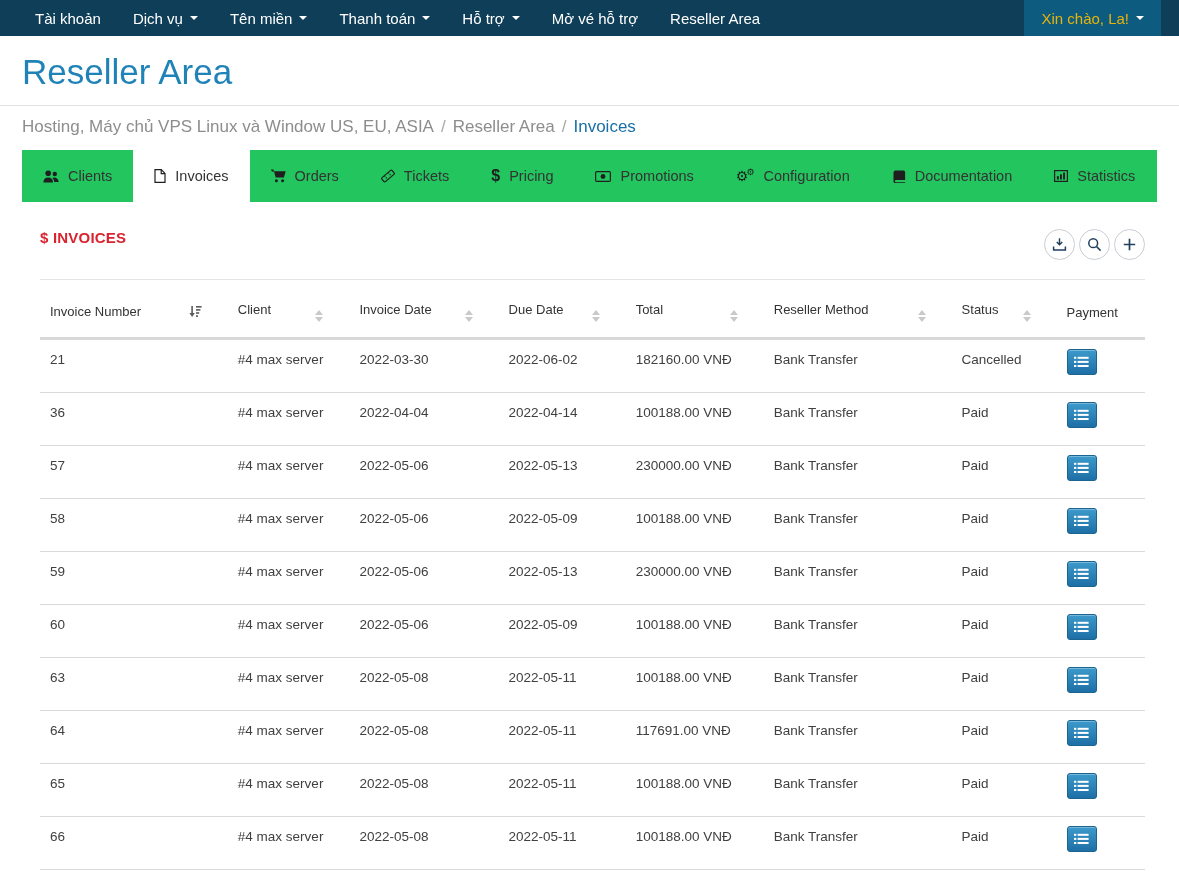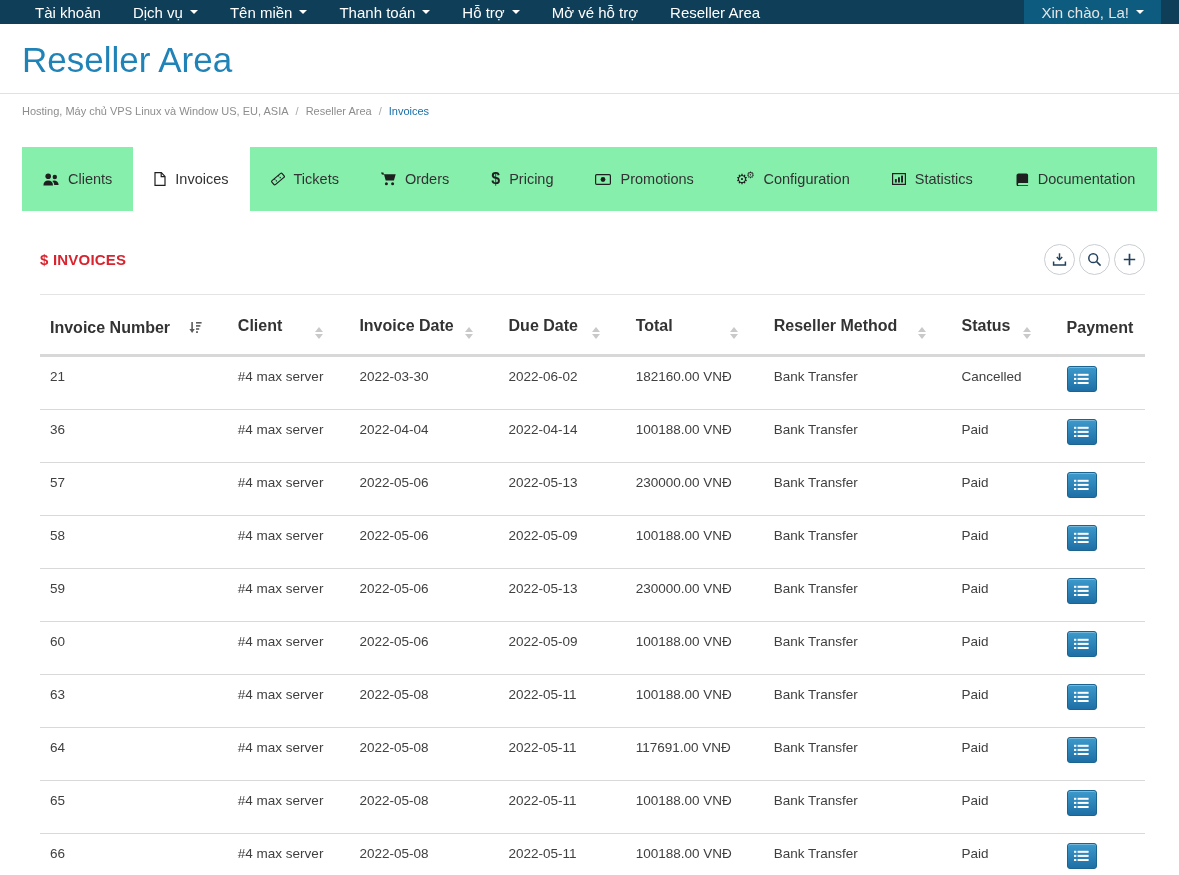--- a/index.html
+++ b/index.html
@@ -1,49 +1,49 @@
 <!DOCTYPE html>
 <html><head>
 <meta charset="utf-8">
 <style>
   *{margin:0;padding:0;box-sizing:border-box}
   html,body{width:1179px;height:875px}
   body{font-family:"Liberation Sans","DejaVu Sans",sans-serif;background:#fff;color:#333;overflow:hidden}
   button{font-family:inherit}
   
-  .navbar{display:flex;align-items:stretch;height:24px;background:#0f3e58}
+  .navbar{display:flex;align-items:stretch;height:36px;background:#0f3e58}
   .nav-items{display:flex;padding-left:19px}
   .nav-item{display:flex;align-items:center;padding:0 16px;color:#fff;font-size:15px;cursor:pointer;white-space:nowrap}
   .caret{width:0;height:0;border-left:4px solid transparent;border-right:4px solid transparent;border-top:4px solid #fff;margin-left:7px;display:inline-block}
-  .nav-user{margin-left:auto;margin-right:18px;display:flex;align-items:center;padding:0 17px;background:#0d5c80;color:#e5e5e5;font-size:15px;cursor:pointer;white-space:nowrap}
+  .nav-user{margin-left:auto;margin-right:18px;display:flex;align-items:center;padding:0 17px;background:#0d5c80;color:#eab308;font-size:15px;cursor:pointer;white-space:nowrap}
   
   .page-title{font-size:35px;font-weight:400;color:#2083b8;padding:15px 0 12px 22px;line-height:1.2}
   .title-rule{border-top:1px solid #dfe2e5}
-  .breadcrumb{padding:11px 22px;font-size:11px;color:#8d8d8d}
+  .breadcrumb{padding:11px 22px;font-size:17px;color:#8d8d8d}
   .crumb{cursor:pointer}
   .crumb.current{color:#1a6fa8;cursor:default}
   .crumb-sep{padding:0 7px;color:#aaa}
   
-  .tabbar{margin:19px 22px 0;background:#86efac;display:flex;height:64px}
+  .tabbar{margin:2px 22px 0;background:#22c55e;display:flex;height:52px}
   .tab{display:flex;align-items:center;gap:9px;padding:0 21px;font-size:14.5px;color:#333;cursor:pointer;white-space:nowrap}
   .tab.active{background:#fff}
   .tab-icon{display:inline-flex;align-items:center;color:#1f1f1f}
   .dollar-txt{font-weight:700;font-size:16px}
   .gear-txt{font-size:14px;line-height:1}
   .gear-txt.sm{font-size:9px;margin-left:-2px;position:relative;top:-4px}
   
-  .toolbar{margin:6px 34px 0 40px;display:flex;justify-content:space-between;align-items:center;padding:27px 0 19px}
+  .toolbar{margin:0 34px 0 40px;display:flex;justify-content:space-between;align-items:flex-start;padding:27px 0 19px}
   .section-heading{color:#d9232e;font-weight:700;font-size:15px;letter-spacing:.2px}
   .tool-buttons{display:flex;gap:4px}
   .circle-btn{width:31px;height:31px;border-radius:50%;border:1px solid #c9ced3;background:#fff;display:flex;align-items:center;justify-content:center;color:#21405e;cursor:pointer}
   .ic{display:inline-flex;align-items:center;justify-content:center}
   .content-rule{border-top:1px solid #e4e4e4;margin:0 34px 0 40px}
   
   table.invoice-table{width:1105px;margin-left:40px;border-collapse:collapse;table-layout:fixed}
-  th{text-align:left;font-size:16px;font-weight:700;color:#333;padding:22px 0 15px 10px;border-bottom:3px solid #d8d8d8;white-space:nowrap}
+  th{text-align:left;font-size:13px;font-weight:400;color:#333;padding:22px 0 15px 10px;border-bottom:3px solid #d8d8d8;white-space:nowrap}
   .sort{float:right;margin-right:26px;margin-top:1px}
   .tri-wrap{display:inline-flex;flex-direction:column;gap:2px}
   .tri{width:0;height:0;border-left:4.5px solid transparent;border-right:4.5px solid transparent;display:block}
   .tri.up{border-bottom:5px solid #c9c9c9}
   .tri.down{border-top:5px solid #c9c9c9}
   td{font-size:13.5px;color:#404040;padding:12px 0 17px 10px;border-bottom:1px solid #d9d9d9;vertical-align:top;white-space:nowrap}
   td.actions-cell{padding-top:9px}
   .action-btn{width:30px;height:26px;border-radius:3px;border:1px solid #1b648f;background:linear-gradient(#3d9acb,#1d6fa6);display:flex;align-items:center;justify-content:center;cursor:pointer;box-shadow:inset 0 1px 0 rgba(255,255,255,.3)}
 </style>
 </head>
@@ -106,81 +106,81 @@
         <span class="tab-icon ic">
           <svg width="12" height="14" viewBox="0 0 12 14" fill="none" stroke="currentColor" stroke-width="1.2">
             <path d="M1 .7h6.3L11 4.4v8.9H1z"></path>
             <path d="M7.2 .7v3.9H11"></path>
           </svg>
         </span>
         <span class="tab-label">Invoices</span>
       </div>
       <div class="tab">
         <span class="tab-icon ic">
+          <svg width="15" height="14" viewBox="0 0 15 14" fill="currentColor">
+            <path d="M0 .6h2.4l.5 1.7h11.8l-1.8 6.1H4.7L3.1 2.8.9 2.6z"></path>
+            <circle cx="5.4" cy="11.8" r="1.5"></circle>
+            <circle cx="11.6" cy="11.8" r="1.5"></circle>
+          </svg>
+        </span>
+        <span class="tab-label">Orders</span>
+      </div>
+      <div class="tab">
+        <span class="tab-icon ic">
           <svg width="14" height="14" viewBox="0 0 14 14" fill="none" stroke="currentColor" stroke-width="1.2">
             <g transform="rotate(-40 7 7)">
               <rect x="0.3" y="4.4" width="13.4" height="5.2" rx="1.1"></rect>
               <path d="M4.5 4.4v5.2M9.5 4.4v5.2" stroke-dasharray="1.2 1.2"></path>
             </g>
           </svg>
         </span>
         <span class="tab-label">Tickets</span>
       </div>
       <div class="tab">
         <span class="tab-icon ic">
-          <svg width="15" height="14" viewBox="0 0 15 14" fill="currentColor">
-            <path d="M0 .6h2.4l.5 1.7h11.8l-1.8 6.1H4.7L3.1 2.8.9 2.6z"></path>
-            <circle cx="5.4" cy="11.8" r="1.5"></circle>
-            <circle cx="11.6" cy="11.8" r="1.5"></circle>
-          </svg>
-        </span>
-        <span class="tab-label">Orders</span>
-      </div>
-      <div class="tab">
-        <span class="tab-icon ic">
           <span class="dollar-txt">$</span>
         </span>
         <span class="tab-label">Pricing</span>
       </div>
       <div class="tab">
         <span class="tab-icon ic">
           <svg width="16" height="11" viewBox="0 0 16 11">
             <rect x=".6" y=".6" width="14.8" height="9.8" rx="1.2" fill="none" stroke="currentColor" stroke-width="1.2"></rect>
             <circle cx="8" cy="5.5" r="2.4" fill="currentColor"></circle>
           </svg>
         </span>
         <span class="tab-label">Promotions</span>
       </div>
       <div class="tab">
         <span class="tab-icon ic">
           <span class="gear-txt">⚙</span>
           <span class="gear-txt sm">⚙</span>
         </span>
         <span class="tab-label">Configuration</span>
+      </div>
+      <div class="tab">
+        <span class="tab-icon ic">
+          <svg width="14" height="13" viewBox="0 0 14 13" fill="currentColor">
+            <path d="M3.4.4h8c1 0 1.7.8 1.7 1.7v8H4a1.1 1.1 0 0 0 0 2.2h9.1v1.2H3.9A2.4 2.4 0 0 1 1.5 11V2.8C1.5 1.4 2.3.4 3.4.4z"></path>
+          </svg>
+        </span>
+        <span class="tab-label">Documentation</span>
       </div>
       <div class="tab">
         <span class="tab-icon ic">
           <svg width="14" height="12" viewBox="0 0 14 12">
             <rect x=".6" y=".6" width="12.8" height="10.8" fill="none" stroke="currentColor" stroke-width="1.2"></rect>
             <g fill="currentColor">
               <rect x="2.9" y="6.1" width="1.9" height="3.4"></rect>
               <rect x="6" y="4.3" width="1.9" height="5.2"></rect>
               <rect x="9.1" y="2.6" width="1.9" height="6.9"></rect>
             </g>
           </svg>
         </span>
         <span class="tab-label">Statistics</span>
-      </div>
-      <div class="tab">
-        <span class="tab-icon ic">
-          <svg width="14" height="13" viewBox="0 0 14 13" fill="currentColor">
-            <path d="M3.4.4h8c1 0 1.7.8 1.7 1.7v8H4a1.1 1.1 0 0 0 0 2.2h9.1v1.2H3.9A2.4 2.4 0 0 1 1.5 11V2.8C1.5 1.4 2.3.4 3.4.4z"></path>
-          </svg>
-        </span>
-        <span class="tab-label">Documentation</span>
       </div>
     </div>
 
   <div class="toolbar">
     <div class="section-heading">$ INVOICES</div>
     <div class="tool-buttons" id="tool-buttons">
         <button class="circle-btn">
           <span class="ic">
             <svg width="15" height="15" viewBox="0 0 15 15" fill="none" stroke="currentColor" stroke-width="1.5">
               <path d="M7.5 1.3v6"></path>

